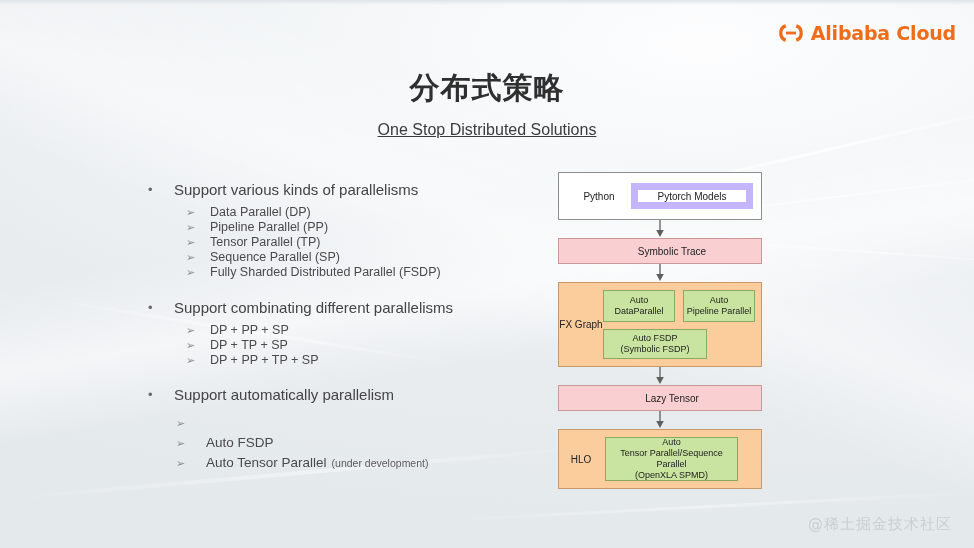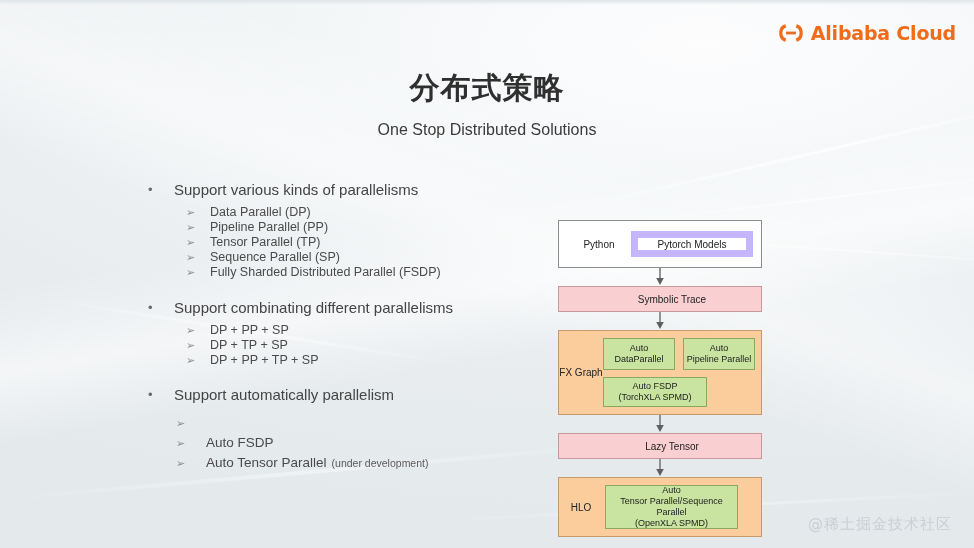--- a/index.html
+++ b/index.html
@@ -37,42 +37,42 @@
   }
 
   
   #title{
     position:absolute;left:0;top:68px;width:100%;text-align:center;
     font-family:"DejaVu Sans",sans-serif;
     font-size:30px;font-weight:700;color:#2f2f2f;letter-spacing:1px;
   }
   #subtitle{
     position:absolute;left:0;top:121px;width:100%;text-align:center;
-    font-size:16px;color:#3b3b3b;
+    font-size:16px;color:#3b3b3b;text-decoration:underline;
   }
 
   
   #bullets{position:absolute;left:148px;top:181px;width:400px;color:#4a4a4a;}
   .group{margin-bottom:0;}
   .lvl1{display:flex;align-items:flex-start;font-size:15px;color:#444;line-height:18px;}
   .lvl1 .dot{width:26px;flex:none;text-align:left;font-size:13px;color:#6a6a6a;line-height:18px;}
   .subs{margin-top:6px;}
   .lvl2{display:flex;align-items:baseline;font-size:12.5px;color:#4a4a4a;line-height:15px;}
   .lvl2 .ar{width:24px;flex:none;color:#8a8a8a;font-size:11px;}
   .g1 .subs{margin-left:38px;}
   .g2 .subs{margin-left:38px;}
   .g3 .subs{margin-left:28px;margin-top:10px;}
   .g3 .lvl2{font-size:13.5px;line-height:19px;}
   .g3 .ar{width:30px;}
   .note{font-size:10.5px;color:#5a5a5a;}
   .gap1{height:19px;}
   .gap2{height:18px;}
 
   
-  #diagram{position:absolute;left:558px;top:172px;width:204px;margin-top:48px;}
+  #diagram{position:absolute;left:558px;top:172px;width:204px;}
   .box{box-sizing:border-box;border:1px solid #8d8d8d;}
   .row-python{
     height:48px;background:#ffffff;display:flex;align-items:center;
     padding:0 8px;
   }
   .row-python .lbl{width:64px;flex:none;text-align:center;font-size:10px;color:#222;}
   .inner-white{
     flex:1;height:26px;background:#fff;border:7px solid #c4b5fd;box-sizing:border-box;
     display:flex;align-items:center;justify-content:center;font-size:10px;color:#222;
   }
@@ -247,21 +247,21 @@
             <span>DataParallel</span>
           </div>
           <div class="green">
             <span>Auto</span>
             <span>Pipeline Parallel</span>
           </div>
         </div>
         <div class="fx-bot">
           <div class="green">
             <span>Auto FSDP</span>
-            <span>(TorchXLA SPMD)</span>
+            <span>(Symbolic FSDP)</span>
           </div>
         </div>
       </div>
     </div>
 
     <div class="arrow">
       <svg width="12" height="18" viewBox="0 0 12 18">
           <line x1="6" y1="0" x2="6" y2="11" stroke="#7a7a7a" stroke-width="1.6"></line>
           <polygon points="6,17 2.2,10 9.8,10" fill="#5f5f5f"></polygon>
         </svg>

